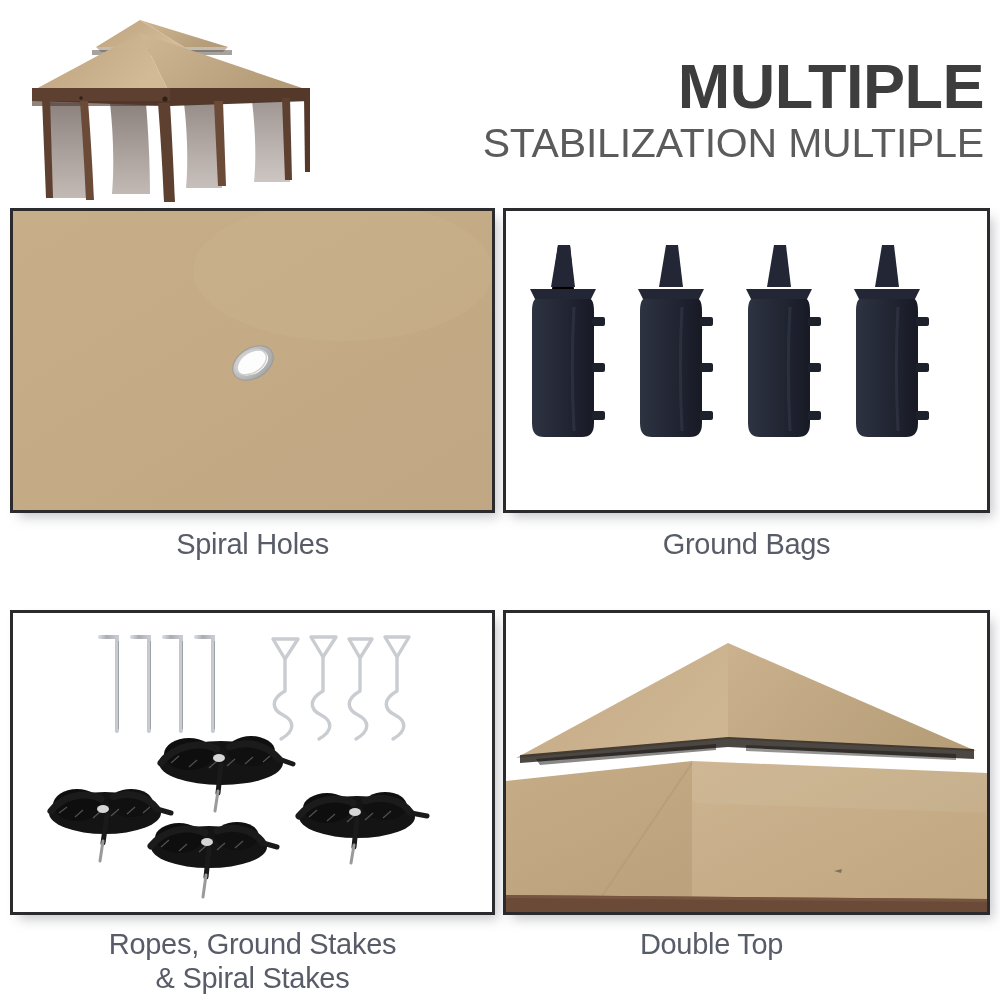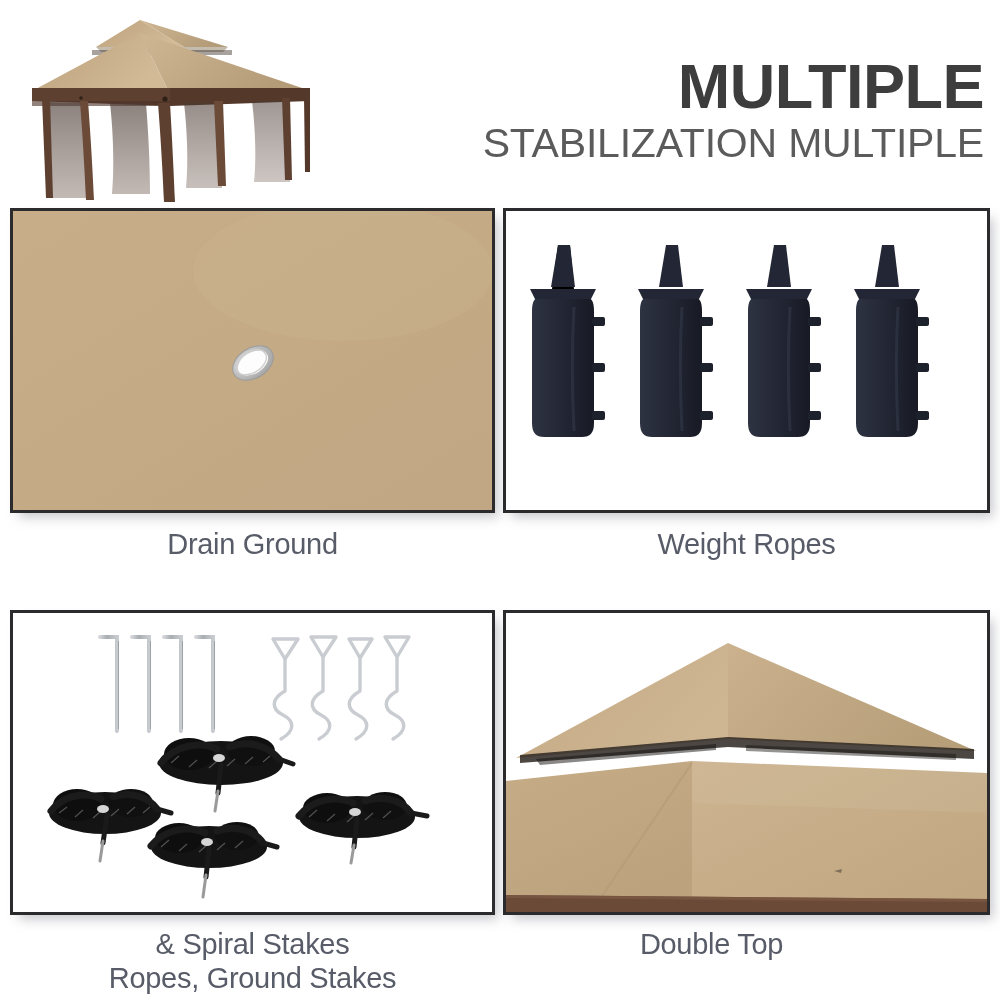--- a/index.html
+++ b/index.html
@@ -185,21 +185,21 @@
 
         <g transform="translate(240,152) rotate(-32)">
           <ellipse cx="0" cy="0" rx="22" ry="15" fill="url(#ringG)"></ellipse>
           <ellipse cx="0" cy="0" rx="16.5" ry="10.5" fill="#FDFDFD"></ellipse>
           <ellipse cx="0" cy="0" rx="22" ry="15" fill="none" stroke="#9b9b9b" stroke-width="1"></ellipse>
           <ellipse cx="-1" cy="-1.5" rx="16.5" ry="10.5" fill="none" stroke="#cfcfcf" stroke-width="1.4"></ellipse>
         </g>
       </svg>
     </div>
   </div>
-  <div class="caption">Drain Ground</div>
+  <div class="caption">Spiral Holes</div>
 </div>
 
 <div class="cell" id="cell-weight">
   <div class="photo">
     <div class="photo-inner">
       <svg viewBox="0 0 481 299" width="481" height="299">
         <defs>
           <linearGradient id="bagG" x1="0" y1="0" x2="1" y2="0">
             <stop offset="0" stop-color="#2E3341"></stop>
             <stop offset="0.45" stop-color="#242836"></stop>
@@ -245,21 +245,21 @@
           <path d="M2,78 L68,78 L62,90 L8,90 Z" fill="#232735"></path>
           <path d="M8,88 C6,88 4,92 4,100 L4,212 C4,222 8,226 16,226 L54,226 C62,226 66,222 66,212 L66,100 C66,92 64,88 62,88 Z" fill="url(#bagG)"></path>
           <rect x="64" y="106" width="13" height="9" rx="2" fill="#1d212c"></rect>
           <rect x="64" y="152" width="13" height="9" rx="2" fill="#1d212c"></rect>
           <rect x="64" y="200" width="13" height="9" rx="2" fill="#1d212c"></rect>
           <path d="M46,96 C44,130 44,180 46,220" stroke="#33384a" stroke-width="3" fill="none" opacity="0.6"></path>
         </g>
       </svg>
     </div>
   </div>
-  <div class="caption">Weight Ropes</div>
+  <div class="caption">Ground Bags</div>
 </div>
 
 <div class="cell" id="cell-ropes">
   <div class="photo">
     <div class="photo-inner">
       <svg viewBox="0 0 479 299" width="479" height="299">
         <defs>
           <linearGradient id="metalG" x1="0" y1="0" x2="1" y2="0">
             <stop offset="0" stop-color="#d3d6d9"></stop>
             <stop offset="0.4" stop-color="#a8acb1"></stop>
@@ -370,22 +370,22 @@
           </g>
           <path d="M56,24 L53,52" stroke="#1a1a1a" stroke-width="5" stroke-linecap="round"></path>
           <path d="M53,50 L50,68" stroke="#9a9a9a" stroke-width="3" stroke-linecap="round"></path>
           <ellipse cx="54" cy="17" rx="6" ry="4" fill="#d6d6d6"></ellipse>
           <path d="M110,18 L126,21" stroke="#1a1a1a" stroke-width="5" stroke-linecap="round"></path>
         </g>
       </svg>
     </div>
   </div>
   <div class="caption">
+    <div>Ropes, Ground Stakes</div>
     <div>&amp; Spiral Stakes</div>
-    <div>Ropes, Ground Stakes</div>
   </div>
 </div>
 
 <div class="cell" id="cell-double">
   <div class="photo">
     <div class="photo-inner">
       <svg viewBox="0 0 481 299" width="481" height="299">
         <defs>
           <linearGradient id="topLeftG" x1="0" y1="0" x2="1" y2="0.5">
             <stop offset="0" stop-color="#C3A983"></stop>

